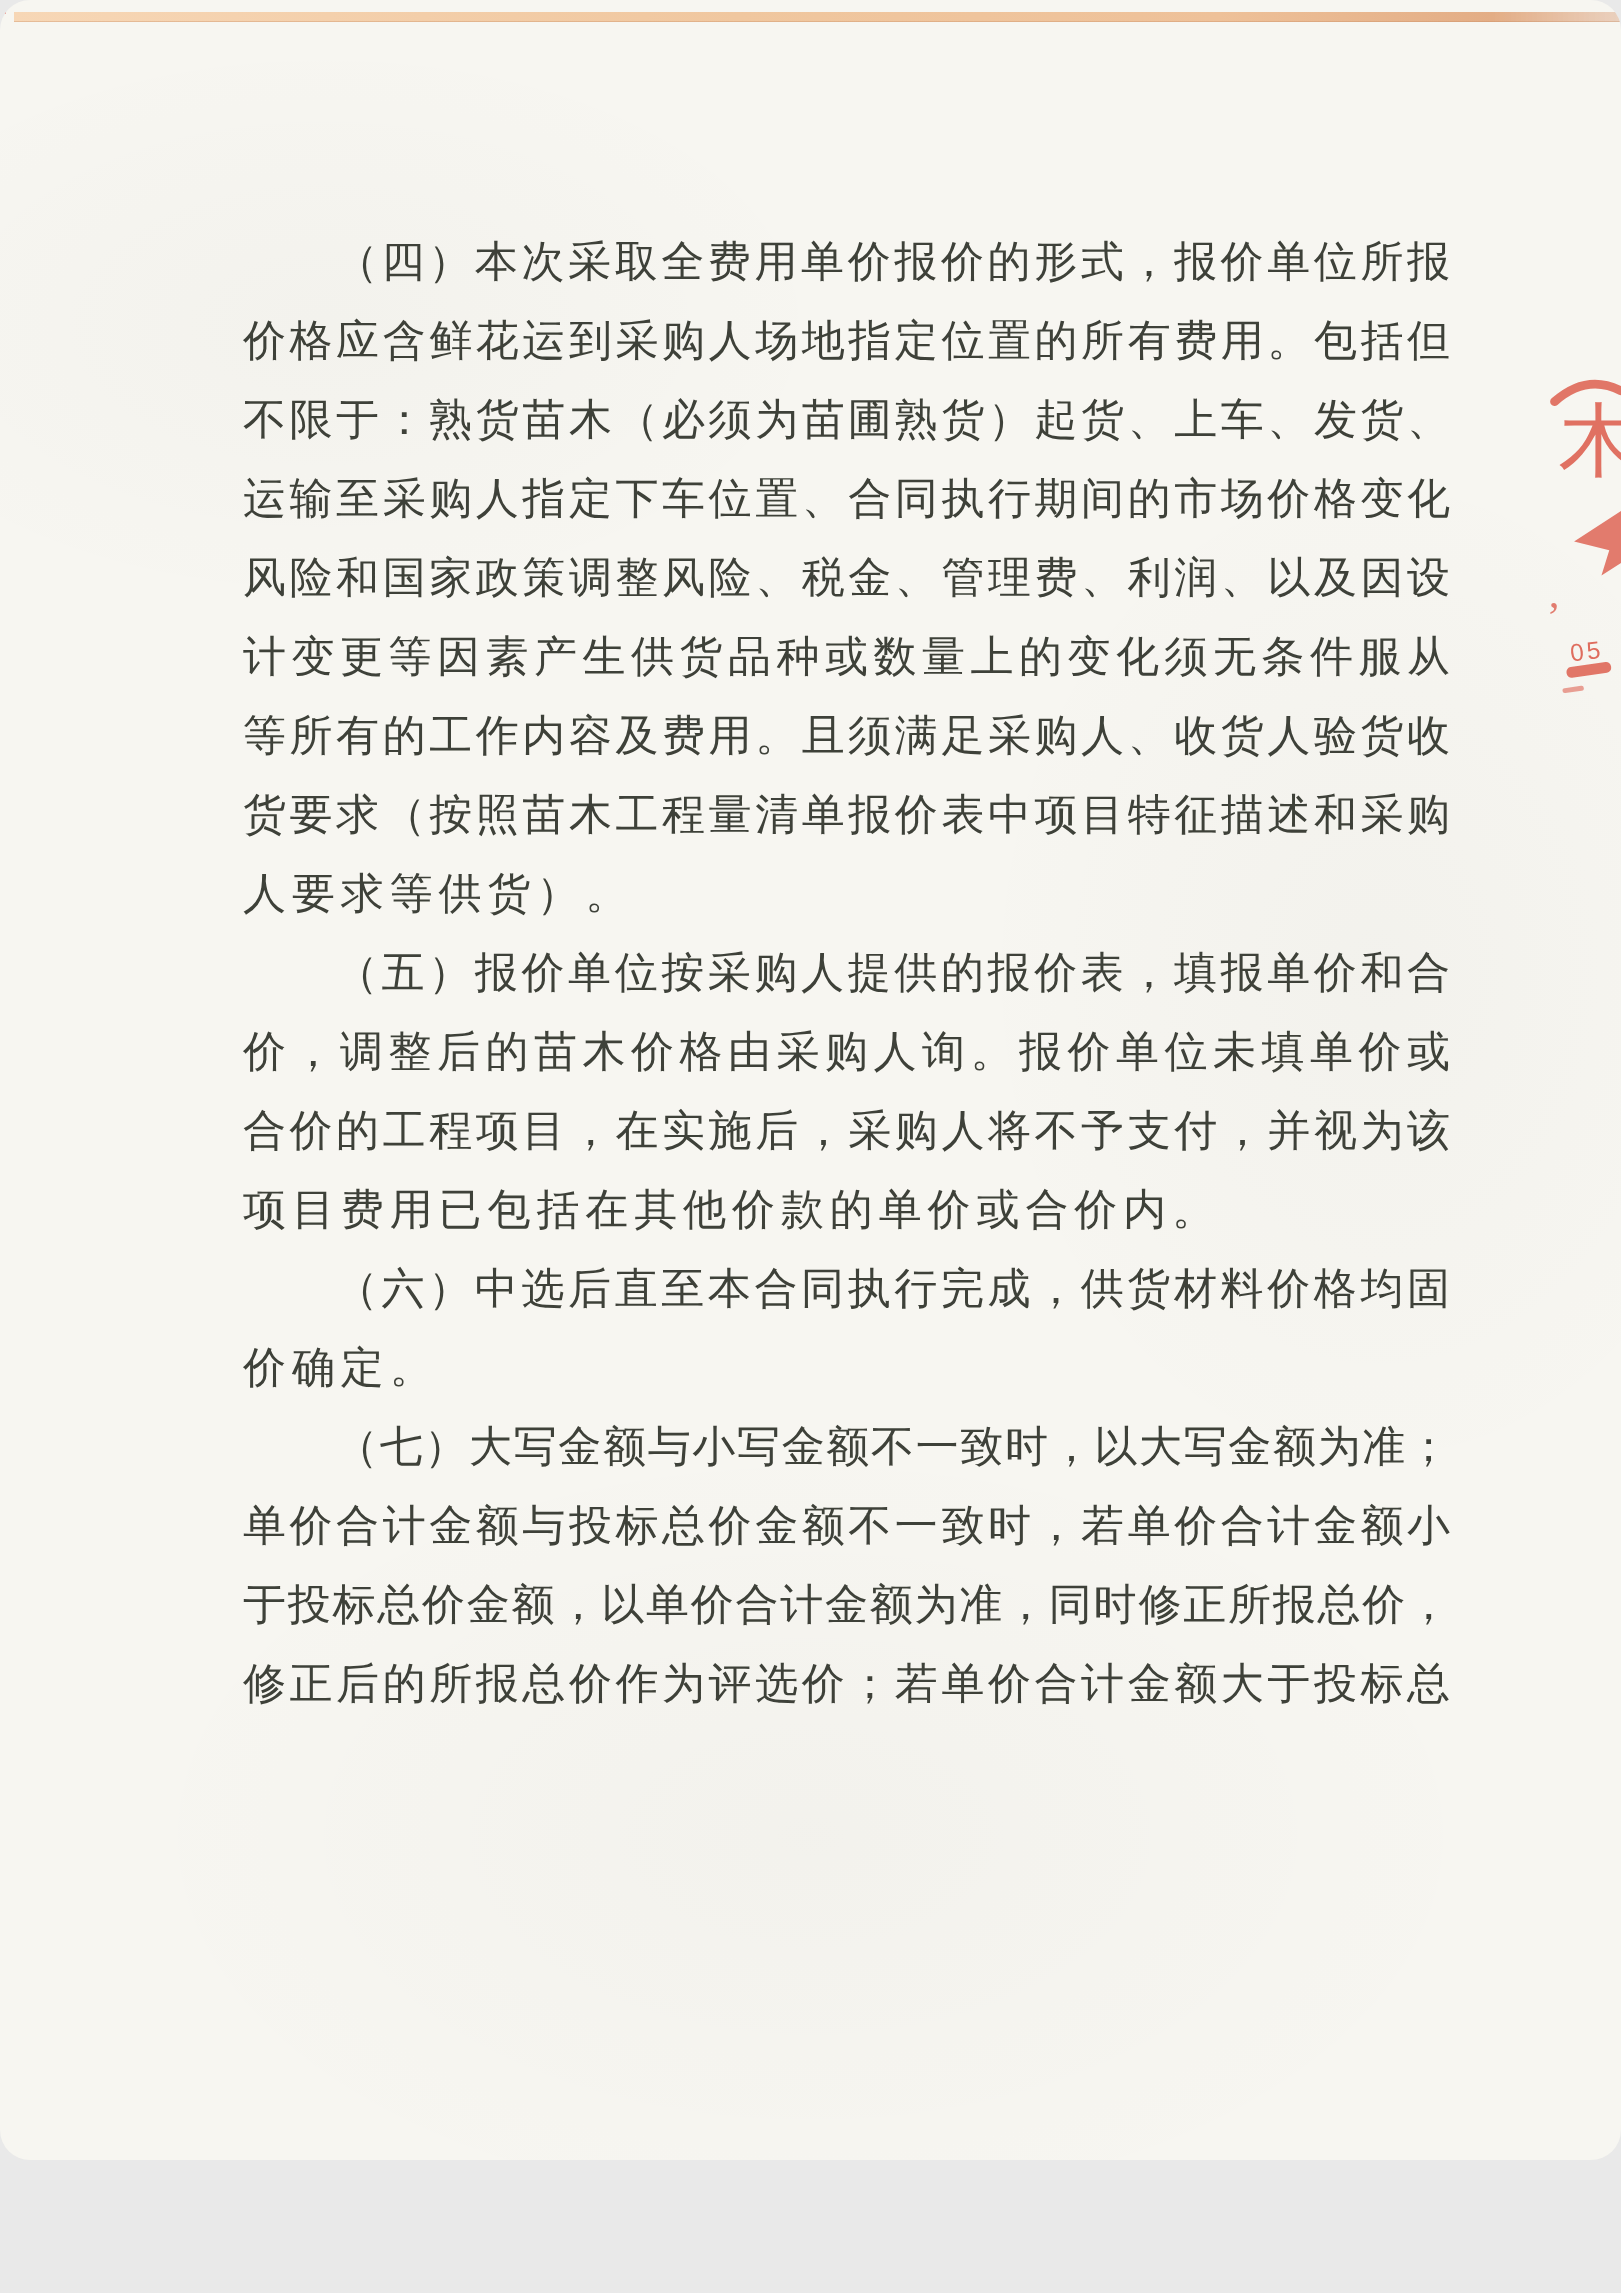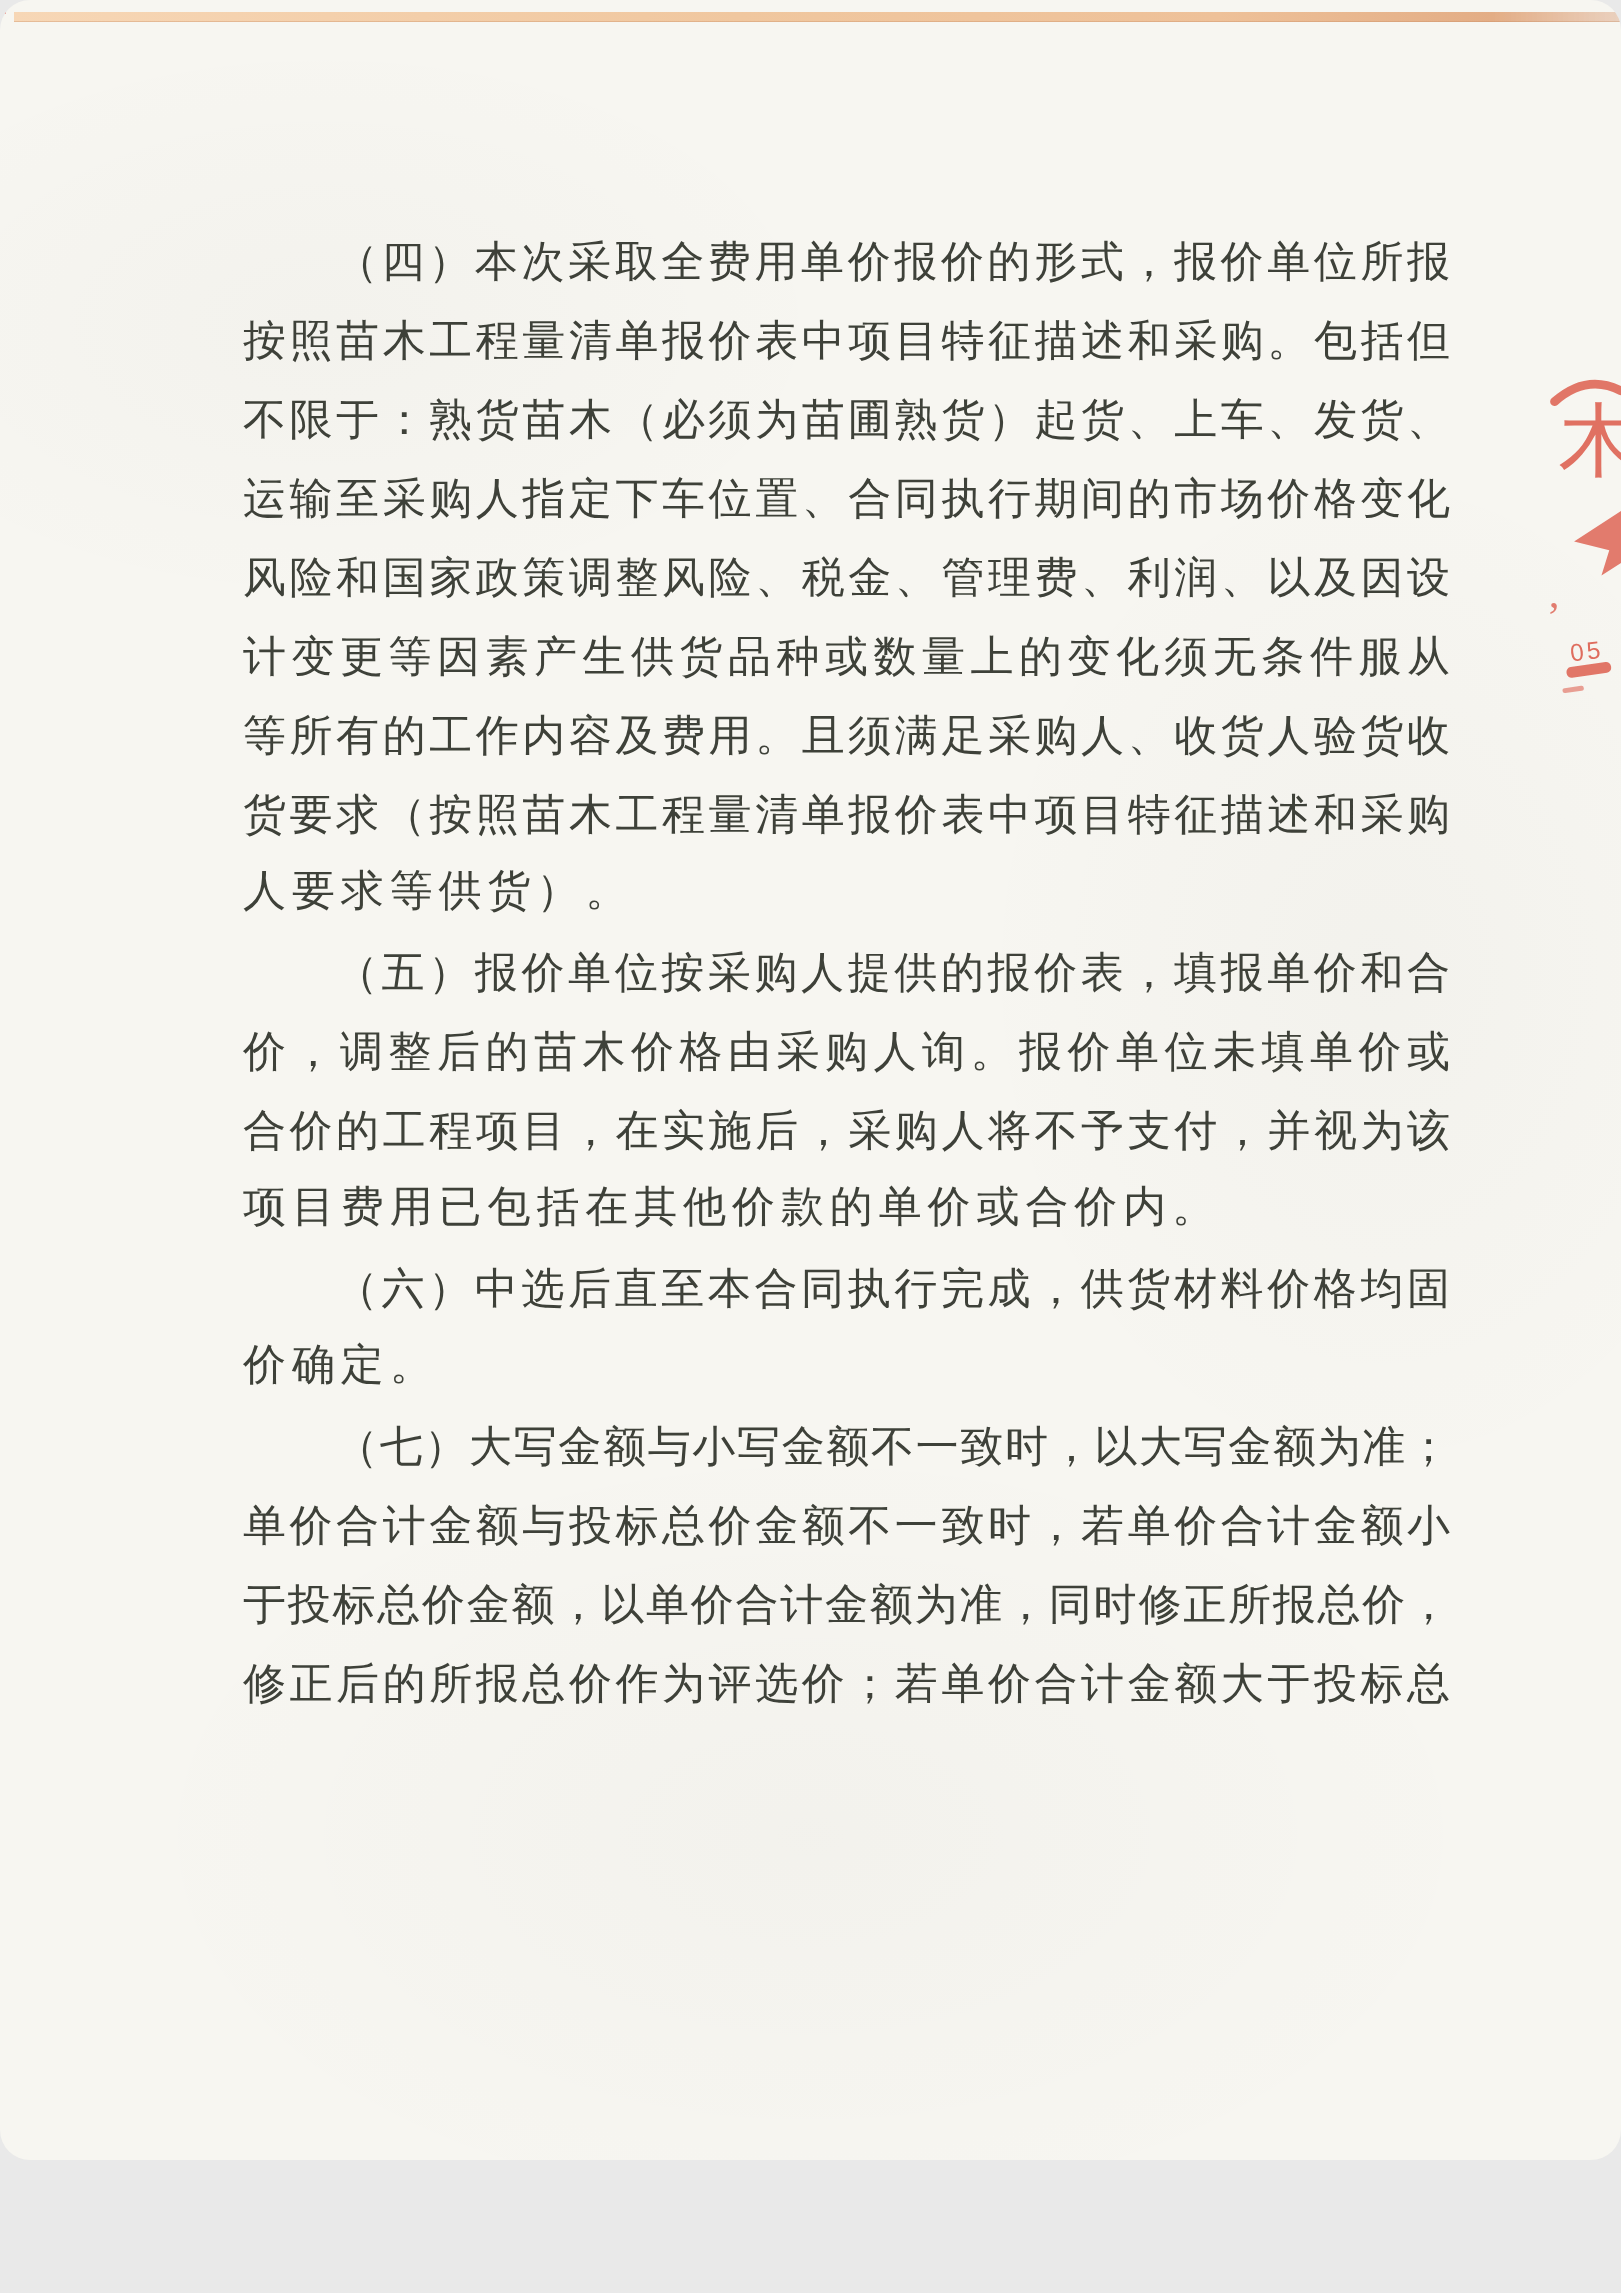--- a/index.html
+++ b/index.html
@@ -32,42 +32,42 @@
     letter-spacing:1px;
   }
   .line{white-space:nowrap;}
   .fill{
     white-space:normal;
     text-align:justify;
     text-align-last:justify;
     text-justify:inter-character;
   }
   .indent{text-indent:92px;}
-  .short{letter-spacing:5.9px;font-family:Liberation Mono, monospace;}
+  .short{letter-spacing:5.9px;}
   .footer{
     position:absolute;left:0;top:2147px;width:100%;
     text-align:center;
     font-size:25.5px;letter-spacing:8.8px;
     color:#484c44;
   }
   .stamp{position:absolute;right:0;top:370px;}
 </style>
 </head>
 <body>
 
 <div class="page">
 
   <div class="top-band"></div>
   <div class="top-dot"></div>
 
   <div class="doc-body">
 
     <section>
       <div class="line indent fill">（四）本次采取全费用单价报价的形式，报价单位所报</div>
-      <div class="line fill">按照苗木工程量清单报价表中项目特征描述和采购。包括但</div>
+      <div class="line fill">价格应含鲜花运到采购人场地指定位置的所有费用。包括但</div>
       <div class="line fill">不限于：熟货苗木（必须为苗圃熟货）起货、上车、发货、</div>
       <div class="line fill">运输至采购人指定下车位置、合同执行期间的市场价格变化</div>
       <div class="line fill">风险和国家政策调整风险、税金、管理费、利润、以及因设</div>
       <div class="line fill">计变更等因素产生供货品种或数量上的变化须无条件服从</div>
       <div class="line fill">等所有的工作内容及费用。且须满足采购人、收货人验货收</div>
       <div class="line fill">货要求（按照苗木工程量清单报价表中项目特征描述和采购</div>
       <div class="line short">人要求等供货）。</div>
     </section>
 
     <section>

